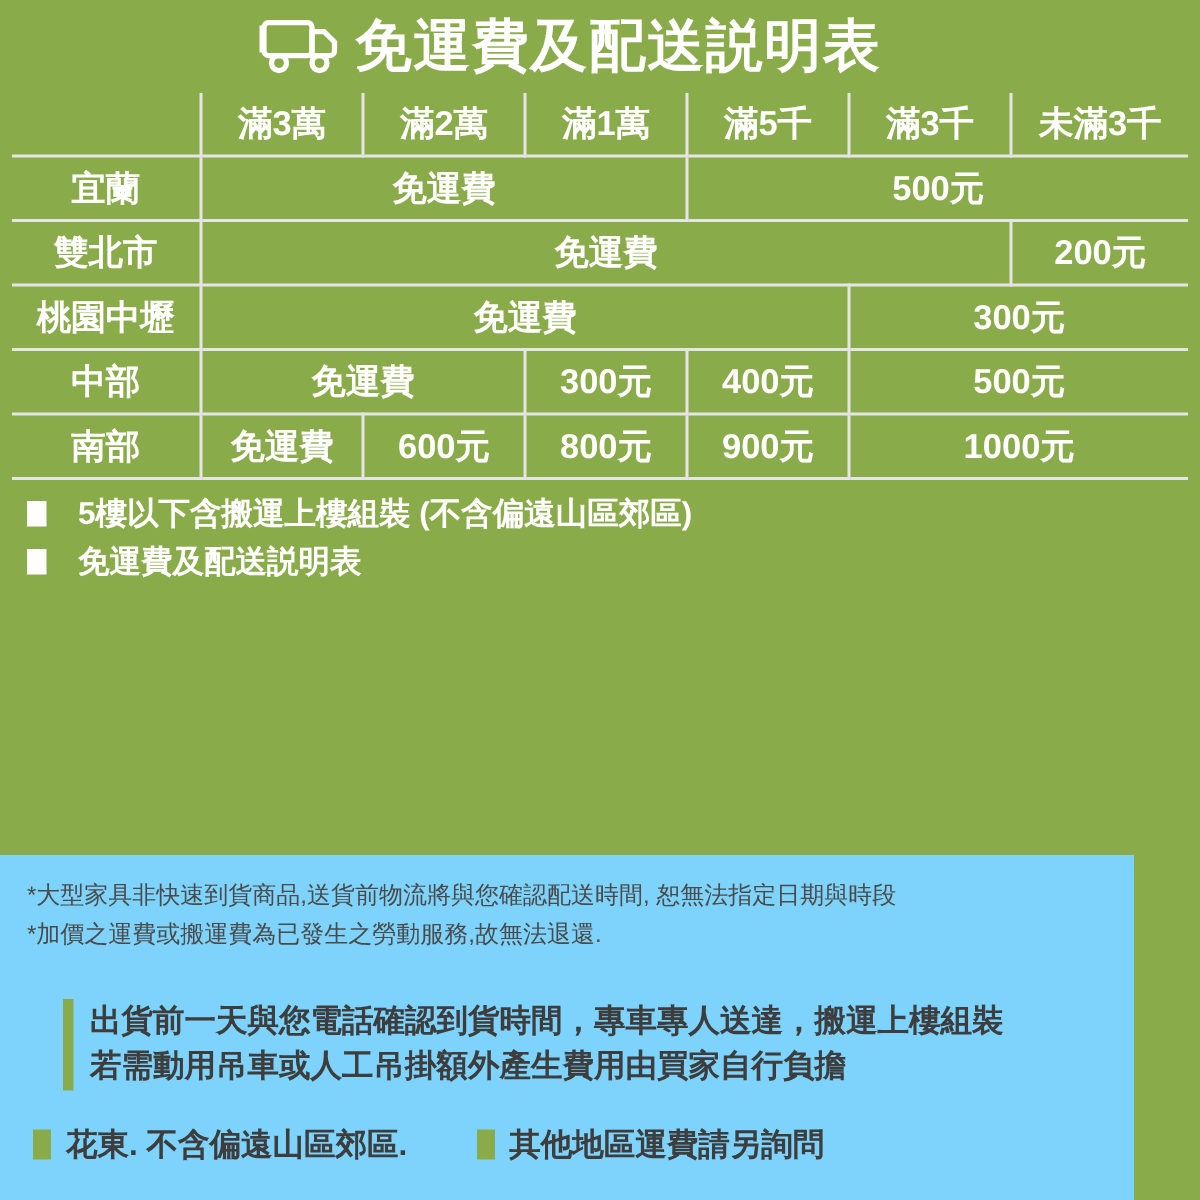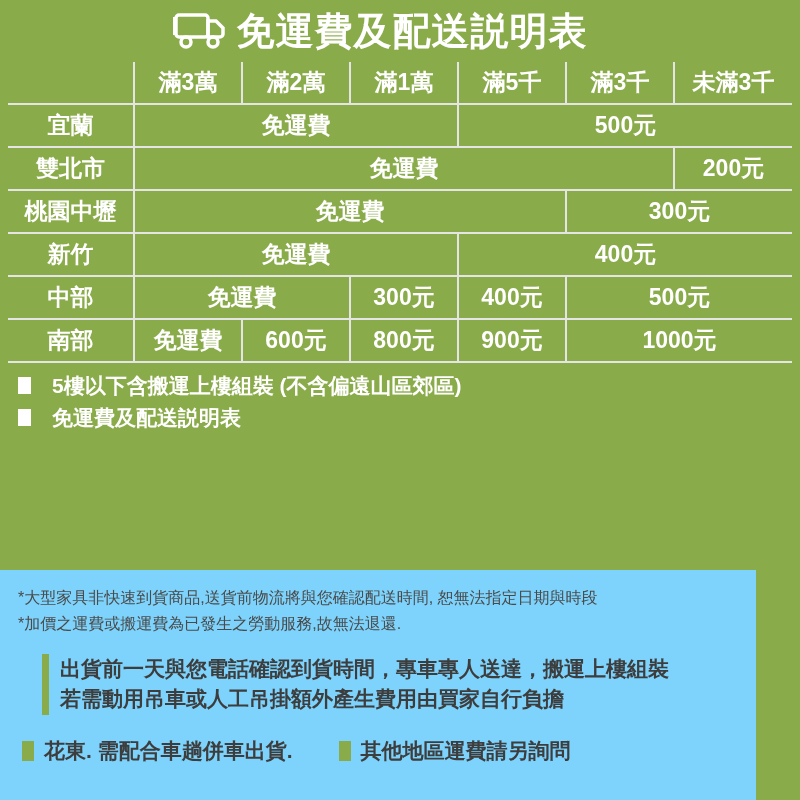--- a/index.html
+++ b/index.html
@@ -118,21 +118,21 @@
     box-sizing: border-box;
   }
   .fine {
     color: #4a4a4a;
     font-size: 16px;
     line-height: 1.5;
     margin: 0 0 2px 4px;
   }
   .highlight-block {
     display: flex;
-    margin-top: 18px;
+    margin-top: 30px;
     margin-left: 6px;
     padding-left: 22px;
   }
   .bar {
     width: 7px;
     background: #8aab4a;
     flex: 0 0 auto;
     margin-right: 11px;
   }
   .highlight-lines {
@@ -212,25 +212,20 @@
             <td class="region-cell">雙北市</td>
             <td class="val-cell" colspan="5">免運費</td>
             <td class="val-cell">200元</td>
           </tr>
           <tr>
             <td class="region-cell">桃園中壢</td>
             <td class="val-cell" colspan="4">免運費</td>
             <td class="val-cell" colspan="2">300元</td>
           </tr>
           <tr>
-            <td class="region-cell">新竹</td>
-            <td class="val-cell" colspan="3">免運費</td>
-            <td class="val-cell" colspan="3">400元</td>
-          </tr>
-          <tr>
             <td class="region-cell">中部</td>
             <td class="val-cell" colspan="2">免運費</td>
             <td class="val-cell">300元</td>
             <td class="val-cell">400元</td>
             <td class="val-cell" colspan="2">500元</td>
           </tr>
           <tr>
             <td class="region-cell">南部</td>
             <td class="val-cell">免運費</td>
             <td class="val-cell">600元</td>
@@ -260,20 +255,20 @@
     <div class="highlight-block">
       <div class="bar"></div>
       <div class="highlight-lines">
         <div>出貨前一天與您電話確認到貨時間，專車專人送達，搬運上樓組裝</div>
         <div>若需動用吊車或人工吊掛額外產生費用由買家自行負擔</div>
       </div>
     </div>
 
     <div class="bottom-row">
       <span class="sq-green"></span>
-      <span class="bottom-text">花東. 需配合車趟併車出貨.</span>
+      <span class="bottom-text">花東. 不含偏遠山區郊區.</span>
       <span class="bottom-gap"></span>
       <span class="sq-green"></span>
       <span class="bottom-text">其他地區運費請另詢問</span>
     </div>
   </div>
 
 </div>
 
 </body></html>

